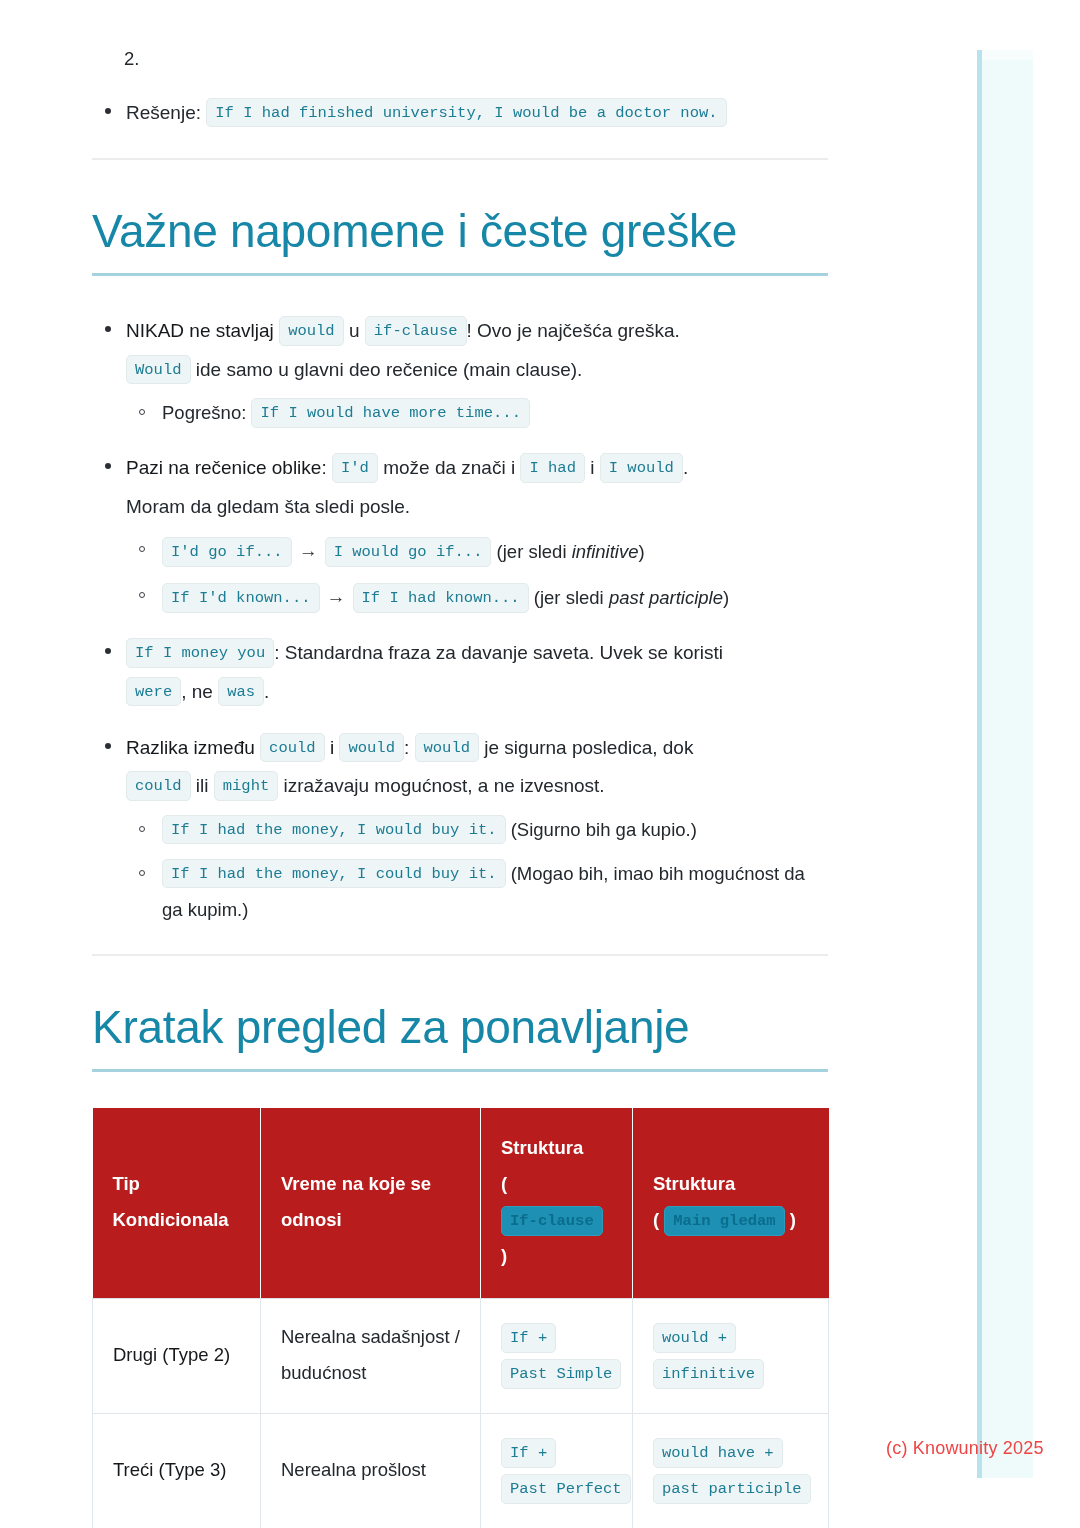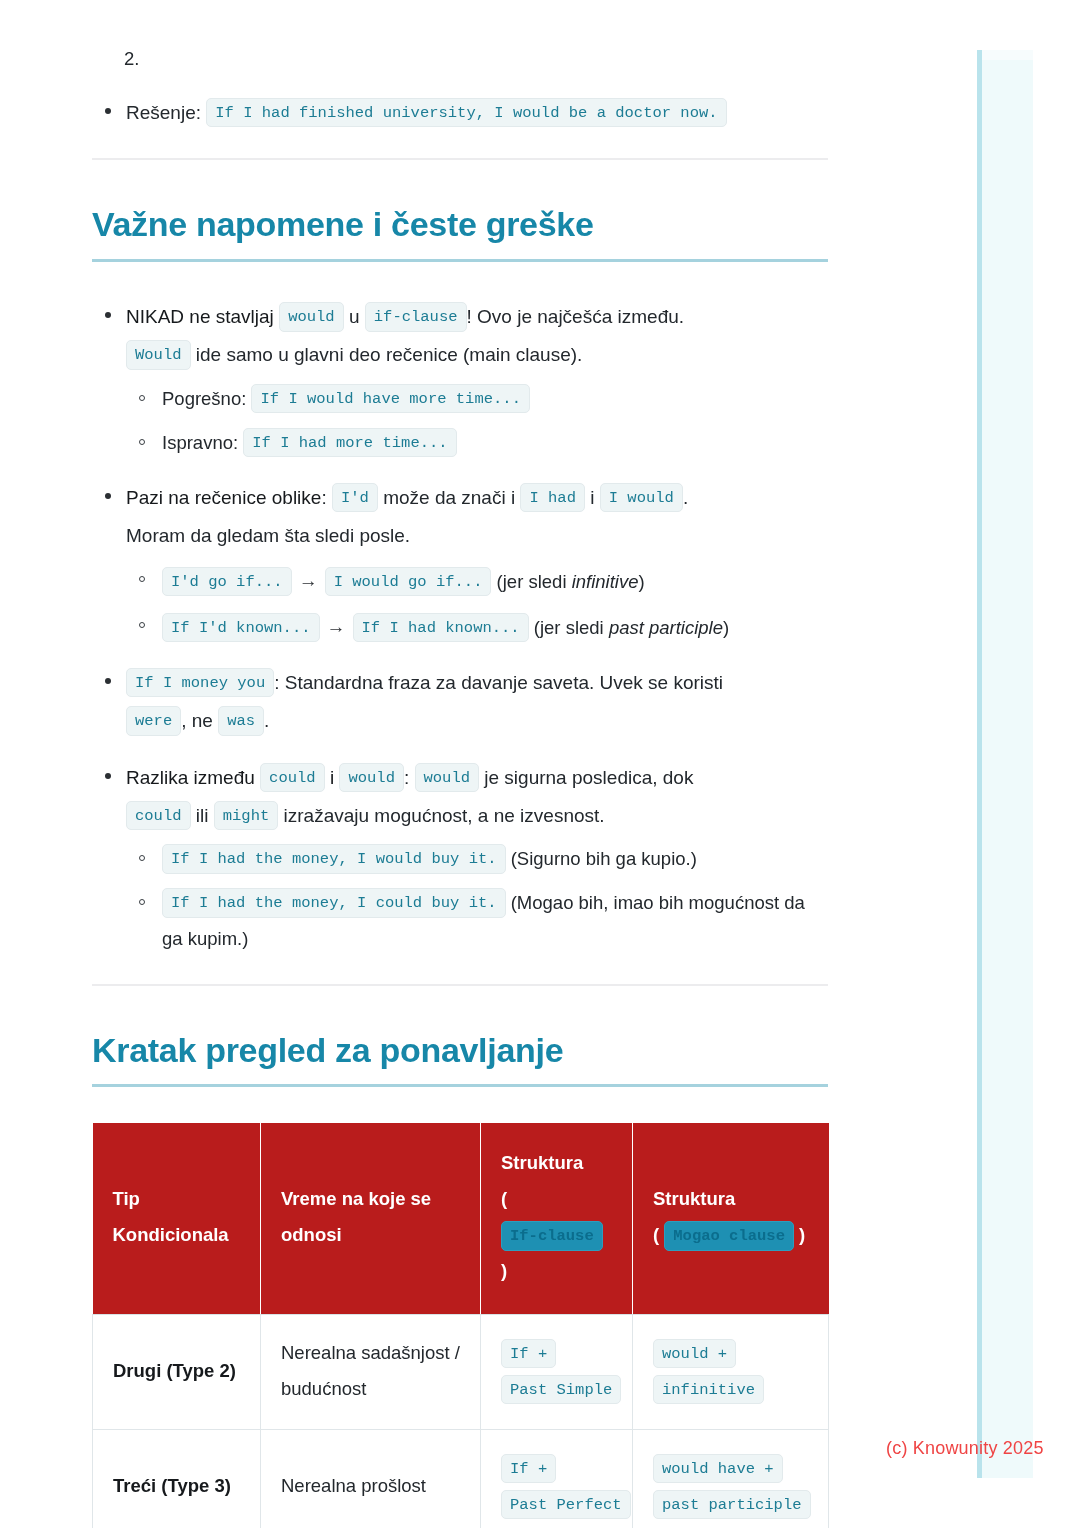--- a/index.html
+++ b/index.html
@@ -118,22 +118,22 @@
     vertical-align:1px;
   }
 
   
   hr.sep{
     border:none;
     border-top:2px solid #ececee;
     margin:26px 0 44px;
   }
   h2.sec{
-    font-size:34px;
-    font-weight:bold;
+    font-size:46px;
+    font-weight:normal;
     color:#1787a8;
     margin:0 0 14px;
     letter-spacing:-.3px;
     line-height:1.2;
   }
   .sec-underline{
     height:3px;
     background:#a5d2de;
     margin-bottom:36px;
   }
@@ -166,21 +166,21 @@
   }
   table.sum td{
     border:1px solid #e0e6e9;
     border-top:none;
     padding:20px 20px 22px;
     font-size:18.5px;
     vertical-align:middle;
     line-height:1.95;
     color:#23282d;
   }
-  table.sum td:first-child{font-weight:bold;color:#16191c;}
+  table.sum td:first-child{font-weight:normal;color:#16191c;}
   table.sum td code{vertical-align:1px;}
   .c1{width:168px;}
   .c2{width:220px;}
   .c3{width:152px;}
   .c4{width:196px;}
 </style>
 </head>
 <body>
 
 <div class="side-panel">
@@ -204,33 +204,29 @@
 
   <h2 class="sec">Važne napomene i česte greške</h2>
   <div class="sec-underline"></div>
 
   <ul class="l1">
 
     <li>
       <b>NIKAD ne stavljaj</b>
       <code>would</code>
       <span>u</span>
-      <code>if-clause</code><span>! Ovo je najčešća između.</span>
+      <code>if-clause</code><span>! Ovo je najčešća greška.</span>
       <br>
       <code>Would</code>
       <span>ide samo u glavni deo rečenice (main clause).</span>
 
       <ul class="l2">
         <li>
           <span>Pogrešno:</span>
           <code>If I would have more time...</code>
-        </li>
-        <li>
-          <span>Ispravno:</span>
-          <code>If I had more time...</code>
         </li>
       </ul>
     </li>
 
     <li>
       <b>Pazi na rečenice oblike</b><span>:</span>
       <code>I'd</code>
       <span>može da znači i</span>
       <code>I had</code>
       <span>i</span>
@@ -302,21 +298,21 @@
         <th>Vreme na koje se odnosi</th>
         <th>
           <span>Struktura</span><br>
           <span>(</span>
           <code>If-clause</code>
           <span>)</span>
         </th>
         <th>
           <span>Struktura</span><br>
           <span>(</span>
-          <code>Mogao clause</code>
+          <code>Main gledam</code>
           <span>)</span>
         </th>
       </tr>
     </thead>
     <tbody>
       <tr>
         <td>Drugi (Type 2)</td>
         <td>Nerealna sadašnjost / budućnost</td>
         <td><code>If +</code><br><code>Past Simple</code></td>
         <td><code>would +</code><br><code>infinitive</code></td>

